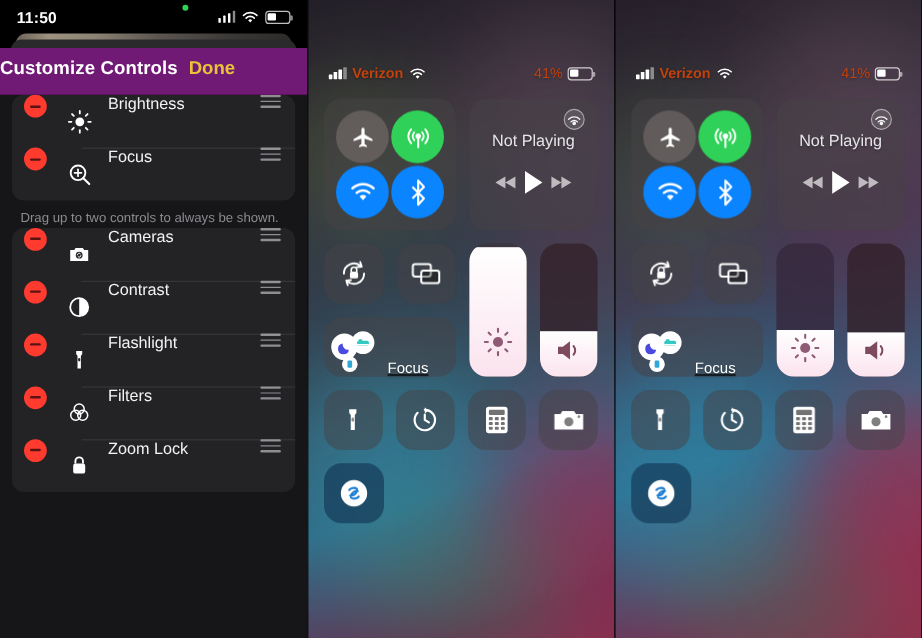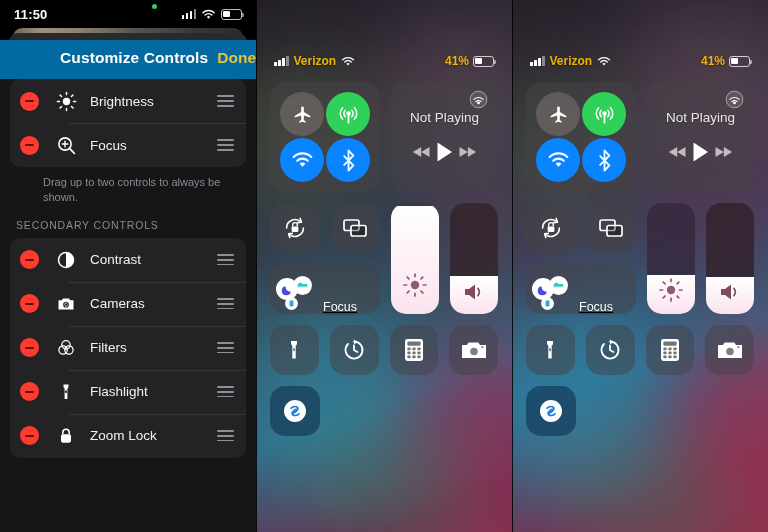--- a/index.html
+++ b/index.html
@@ -41,69 +41,69 @@
   .card-stack .c1 {
     position:absolute; left:6px; right:6px; top:0; height:11px;
     border-radius:9px 9px 0 0;
     background:linear-gradient(90deg,#6b6257 0%,#9d927f 12%,#8c8374 28%,#5b5550 52%,#3a3836 78%,#2c2b2a 100%);
   }
   .card-stack .c2 {
     position:absolute; left:2px; right:2px; top:5px; height:10px;
     border-radius:9px 9px 0 0; background:#2a2a2c;
   }
   .sheet-head {
-    background:#0369a1; padding:9px 0 12px; text-align:right;
+    background:#701a75; padding:9px 0 12px; text-align:left;
     position:relative; border-radius:0;
   }
   .sheet-title { color:#fff; font-size:15.5px; font-weight:700; letter-spacing:.1px; }
   .sheet-done {
     color:#e8c238; font-size:15.5px; font-weight:700; margin-left:9px; cursor:pointer;
   }
   .sheet-body {
     background:#161618; height:100%; padding:0 10px; overflow:hidden;
   }
   .sect-label {
     color:#8b8b90; font-size:10.5px; letter-spacing:.85px;
     padding:14px 6px 7px; text-transform:uppercase;
   }
   .group { background:#232325; border-radius:10px; overflow:hidden; }
-  .row { display:flex; align-items:center; height:44px; padding:0 10px; position:relative; }
+  .row { display:flex; height:44px; padding:0 10px; position:relative; }
   .row + .row::before {
     content:""; position:absolute; left:58px; right:0; top:0; height:1px;
     background:rgba(255,255,255,.09);
   }
   .minus {
     width:19px; height:19px; border-radius:50%; background:#ff3b30;
     display:flex; align-items:center; justify-content:center; flex:0 0 auto;
     cursor:pointer;
   }
   .minus span { display:block; width:9px; height:2px; background:#5a1410; border-radius:1px; }
   .row-icon {
     width:30px; display:flex; align-items:center; justify-content:center;
     margin-left:12px; color:#fff; flex:0 0 auto;
   }
   .row-label { color:#f2f2f4; font-size:13.5px; margin-left:9px; flex:1; }
   .grip { display:flex; flex-direction:column; gap:3px; margin-right:2px; cursor:grab; }
   .grip i { display:block; width:17px; height:1.7px; background:#8e8e93; border-radius:1px; }
-  .hint { color:#8b8b90; font-size:11px; line-height:1.35; padding:8px 7px 0;margin-left:26px; }
+  .hint { color:#8b8b90; font-size:11px; line-height:1.35; padding:8px 7px 0; }
 
   
   .panel-cc { position:relative; width:256px; height:532px; overflow:hidden; }
   .cc-bg { position:absolute; inset:0; }
   .cc-bg .blob { position:absolute; border-radius:50%; filter:blur(34px); }
   .cc-scrim { position:absolute; inset:0; background:rgba(0,0,0,.16); }
 
   .cc-status {
     position:absolute; top:53px; left:0; right:0; height:16px;
     display:flex; align-items:center; justify-content:space-between;
-    padding:0 18px; color:#eab308; z-index:3;gap:20px;
+    padding:0 18px; color:#c2410c; z-index:3;gap:20px;
   }
   .cc-carrier { display:flex; align-items:center; gap:5px; font-size:12px; font-weight:600;
      text-shadow:0 1px 2px rgba(0,0,0,.35); }
-  .cc-battwrap { display:flex; align-items:center; gap:4px; font-size:12px; font-weight:700;
+  .cc-battwrap { display:flex; align-items:center; gap:4px; font-size:12px; font-weight:400;
      text-shadow:0 1px 2px rgba(0,0,0,.35); }
 
   .cc-grid { position:absolute; top:82px; left:14px; right:14px; z-index:3; }
   .tile { background:rgba(70,66,70,.50); border-radius:15px; backdrop-filter:blur(8px); }
   .r1 { display:flex; gap:11px; }
   .conn-tile { width:110px; height:110px; padding:9px; display:grid;
        grid-template-columns:1fr 1fr; grid-template-rows:1fr 1fr; place-items:center; }
   .circ { width:44px; height:44px; border-radius:50%; display:flex;
        align-items:center; justify-content:center; }
   .c-plane { background:rgba(120,110,108,.62); }
@@ -236,40 +236,21 @@
           <div class="grip">
               <i></i>
               <i></i>
               <i></i>
             </div>
         </div>
       </div>
 
       <div class="hint">Drag up to two controls to always be shown.</div>
 
-      <div class="sect-label">SECONDARY CONTROLS</div>
       <div class="group">
-
-        <div class="row">
-          <div class="minus">
-              <span></span>
-            </div>
-          <div class="row-icon">
-            <svg width="20" height="20" viewBox="0 0 24 24">
-              <circle cx="12" cy="12" r="9" stroke="#fff" stroke-width="1.8" fill="none"></circle>
-              <path d="M12 3a9 9 0 0 1 0 18z" fill="#fff"></path>
-            </svg>
-          </div>
-          <div class="row-label">Contrast</div>
-          <div class="grip">
-              <i></i>
-              <i></i>
-              <i></i>
-            </div>
-        </div>
 
         <div class="row">
           <div class="minus">
               <span></span>
             </div>
           <div class="row-icon">
             <svg width="20" height="20" viewBox="0 0 24 24">
               <path d="M3 7.5h4l1.4-2h7.2l1.4 2H21v11H3z" fill="#fff"></path>
               <circle cx="12" cy="12.8" r="3.4" fill="#2a2a2c"></circle>
               <path d="M10.2 12.8a1.8 1.8 0 0 1 3.1-1.3M13.8 12.8a1.8 1.8 0 0 1-3.1 1.3" stroke="#fff" stroke-width="1" fill="none"></path>
@@ -282,44 +263,62 @@
               <i></i>
             </div>
         </div>
 
         <div class="row">
           <div class="minus">
               <span></span>
             </div>
           <div class="row-icon">
             <svg width="20" height="20" viewBox="0 0 24 24">
-              <circle cx="12" cy="8.2" r="5" stroke="#fff" stroke-width="1.5" fill="none"></circle>
-              <circle cx="8.5" cy="14.4" r="5" stroke="#fff" stroke-width="1.5" fill="none"></circle>
-              <circle cx="15.5" cy="14.4" r="5" stroke="#fff" stroke-width="1.5" fill="none"></circle>
-            </svg>
-          </div>
-          <div class="row-label">Filters</div>
+              <circle cx="12" cy="12" r="9" stroke="#fff" stroke-width="1.8" fill="none"></circle>
+              <path d="M12 3a9 9 0 0 1 0 18z" fill="#fff"></path>
+            </svg>
+          </div>
+          <div class="row-label">Contrast</div>
           <div class="grip">
               <i></i>
               <i></i>
               <i></i>
             </div>
         </div>
 
         <div class="row">
           <div class="minus">
               <span></span>
             </div>
           <div class="row-icon">
             <svg width="20" height="20" viewBox="0 0 24 24">
               <path d="M9 3h6v3.2l-1.3 1.6v12.6h-3.4V7.8L9 6.2z" fill="#fff"></path>
               <rect x="10.9" y="10" width="2.2" height="3.4" rx="1.1" fill="#2a2a2c"></rect>
             </svg>
           </div>
           <div class="row-label">Flashlight</div>
+          <div class="grip">
+              <i></i>
+              <i></i>
+              <i></i>
+            </div>
+        </div>
+
+        <div class="row">
+          <div class="minus">
+              <span></span>
+            </div>
+          <div class="row-icon">
+            <svg width="20" height="20" viewBox="0 0 24 24">
+              <circle cx="12" cy="8.2" r="5" stroke="#fff" stroke-width="1.5" fill="none"></circle>
+              <circle cx="8.5" cy="14.4" r="5" stroke="#fff" stroke-width="1.5" fill="none"></circle>
+              <circle cx="15.5" cy="14.4" r="5" stroke="#fff" stroke-width="1.5" fill="none"></circle>
+            </svg>
+          </div>
+          <div class="row-label">Filters</div>
           <div class="grip">
               <i></i>
               <i></i>
               <i></i>
             </div>
         </div>
 
         <div class="row">
           <div class="minus">
               <span></span>

